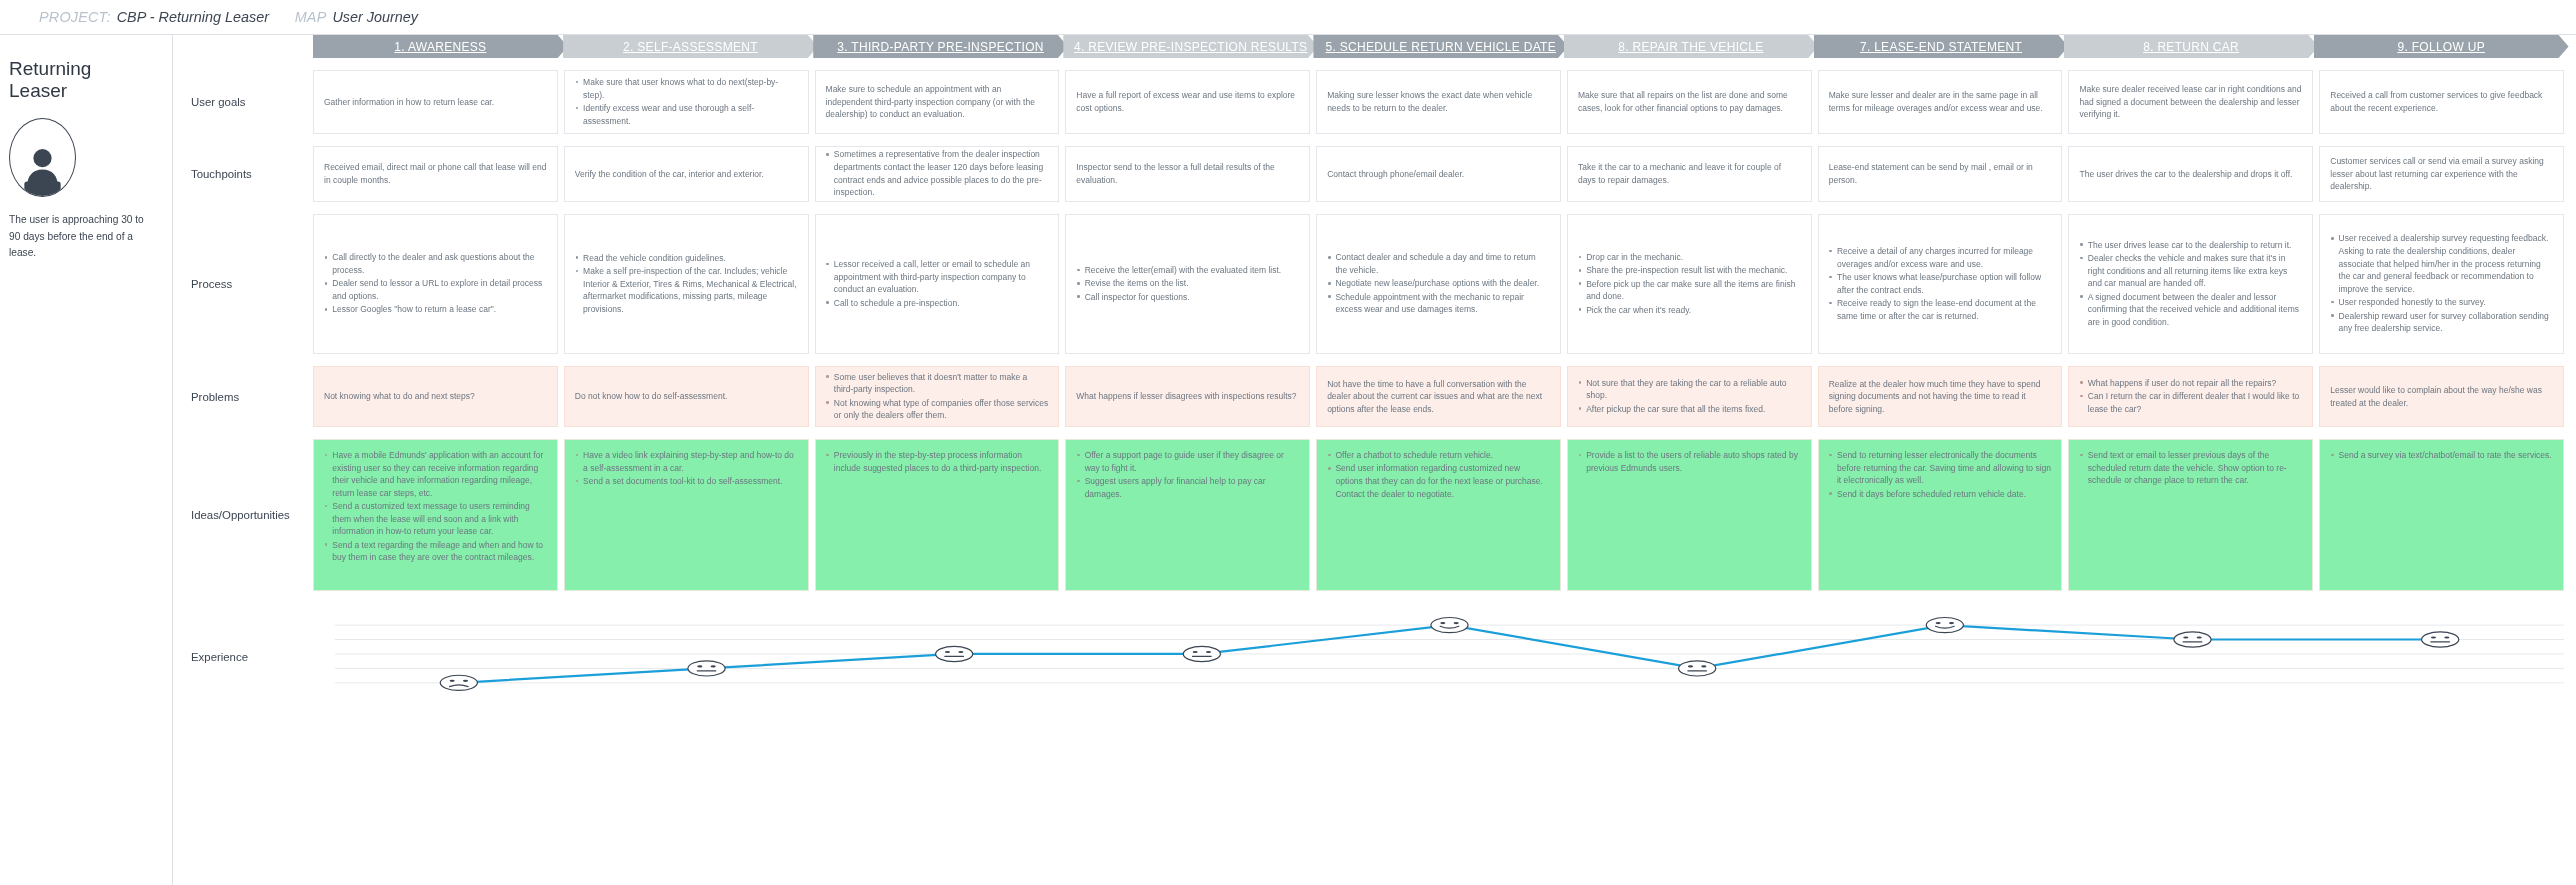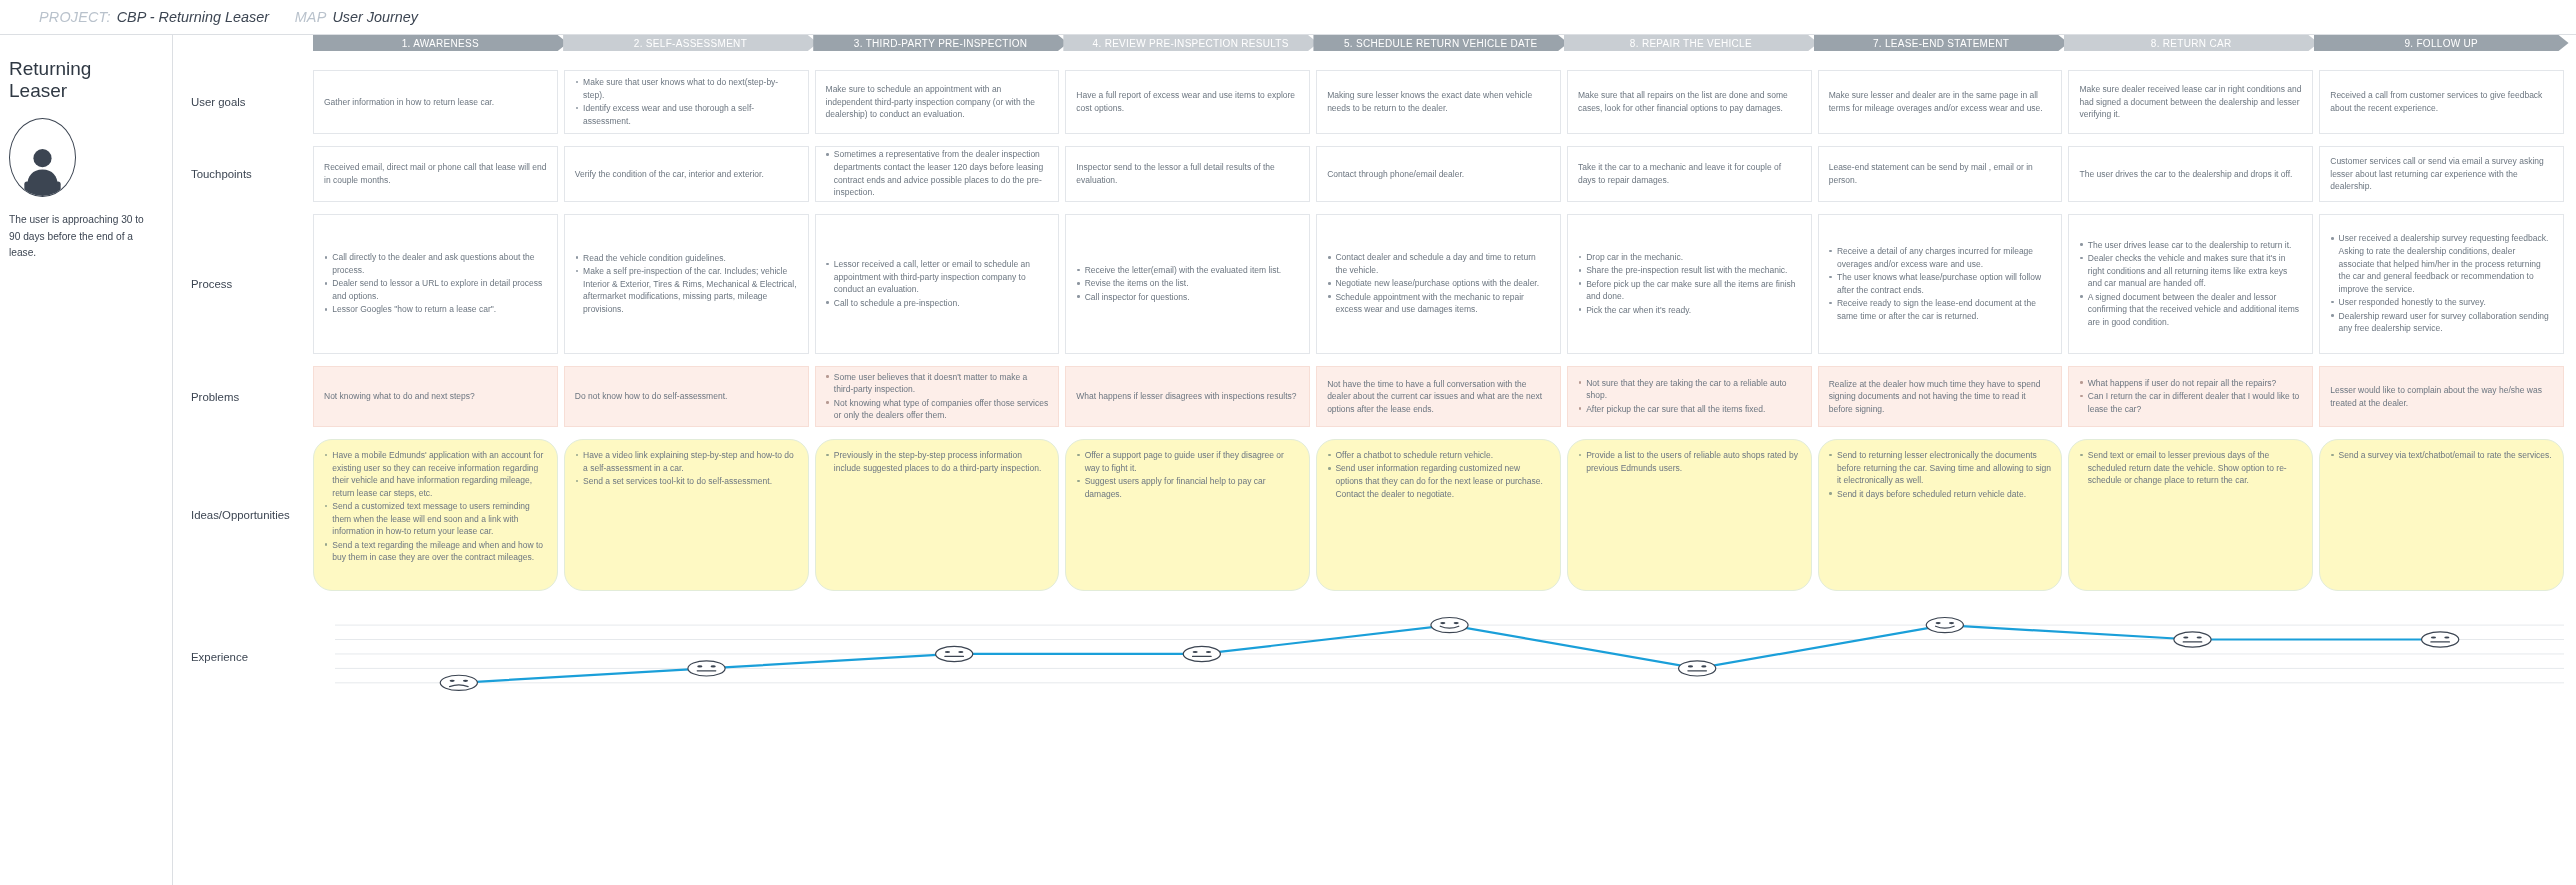--- a/index.html
+++ b/index.html
@@ -129,51 +129,51 @@
   .row-problems .cell {
     background: #fdeee9;
     border-color: #f7ded6;
     display:flex; align-items:center;
   }
   .row-problems .cell > * { width: 100%; }
   .row-problems .cell li::before { background: #b79a92; }
 
   .row-ideas .cells { height: 152px; }
   .row-ideas .cell {
-    background: #fef9c3;
+    background: #86efac;
     border-color: #e2ecd9;
-    border-radius: 19px;
   }
   .row-ideas .cell li::before { background: #96a48d; }
 
   .row-gap { height: 12px; }
 
   
   .phases {
     display: flex;
     height: 23px;
     margin-bottom: 12px;
     padding-right: 12px;
   }
   .phases .spacer { width: 140px; flex: 0 0 140px; }
   .phase-strip { flex: 1 1 auto; display: flex; }
   .phase {
     flex: 1 1 0;
     min-width: 0;
-    height: 16px;
+    height: 23px;
     display: flex;
     align-items: center;
     justify-content: center;
     color: #ffffff;
-    font-size: 10px;
+    font-size: 12px;
     letter-spacing: 0.3px;
     white-space: nowrap;
     clip-path: polygon(0 0, calc(100% - 10px) 0, 100% 50%, calc(100% - 10px) 100%, 0 100%);
     margin-right: -4.6px;
     position: relative;
+    text-decoration: underline;
   }
   .phase:first-child {
     clip-path: polygon(0 0, calc(100% - 10px) 0, 100% 50%, calc(100% - 10px) 100%, 0 100%);
   }
   .phase.dark  { background: #9aa3ab; }
   .phase.light { background: #c9ced3; }
 
   
   .experience {
     display: flex;
@@ -449,21 +449,21 @@
           <div class="cell">
             <ul>
               <li>Have a mobile Edmunds' application with an account for existing user so they can receive information regarding their vehicle and have information regarding mileage, return lease car steps, etc.</li>
               <li>Send a customized text message to users reminding them when the lease will end soon and a link with information in how-to return your lease car.</li>
               <li>Send a text regarding the mileage and when and how to buy them in case they are over the contract mileages.</li>
             </ul>
           </div>
           <div class="cell">
             <ul>
               <li>Have a video link explaining step-by-step and how-to do a self-assessment in a car.</li>
-              <li>Send a set services tool-kit to do self-assessment.</li>
+              <li>Send a set documents tool-kit to do self-assessment.</li>
             </ul>
           </div>
           <div class="cell">
             <ul>
               <li>Previously in the step-by-step process information include suggested places to do a third-party inspection.</li>
             </ul>
           </div>
           <div class="cell">
             <ul>
               <li>Offer a support page to guide user if they disagree or way to fight it.</li>

